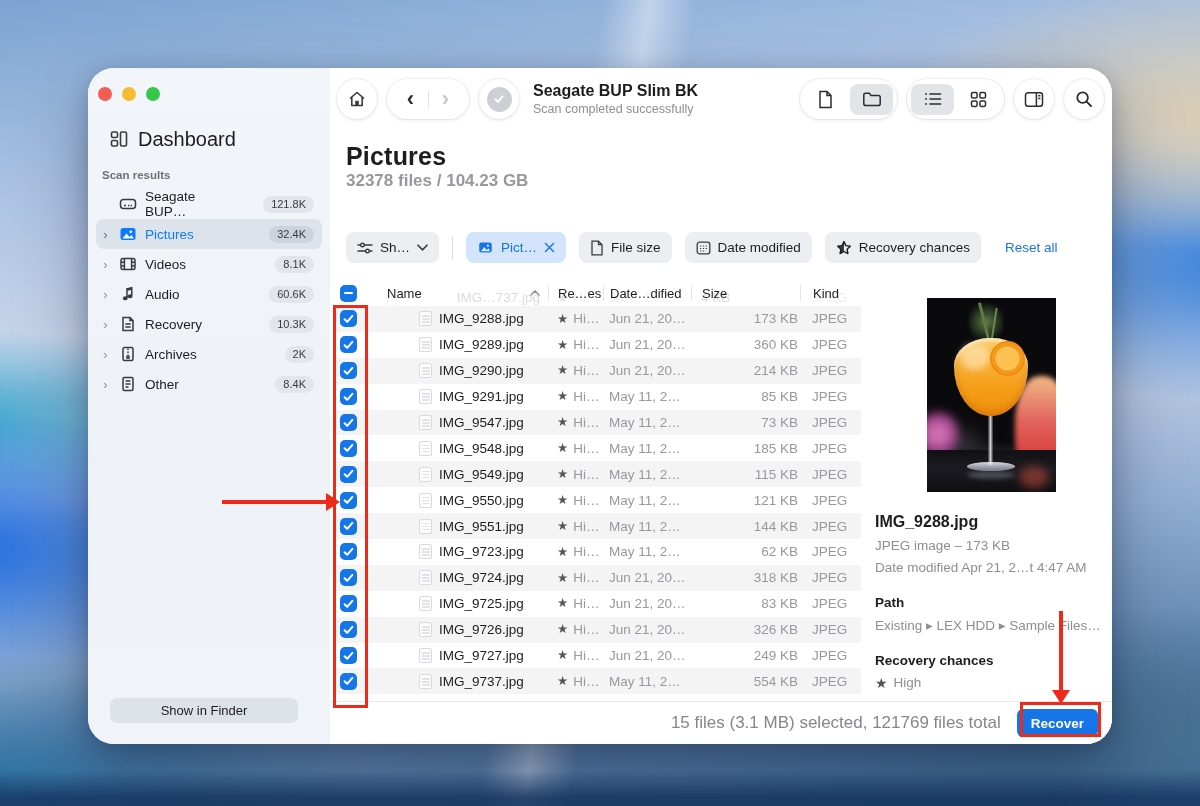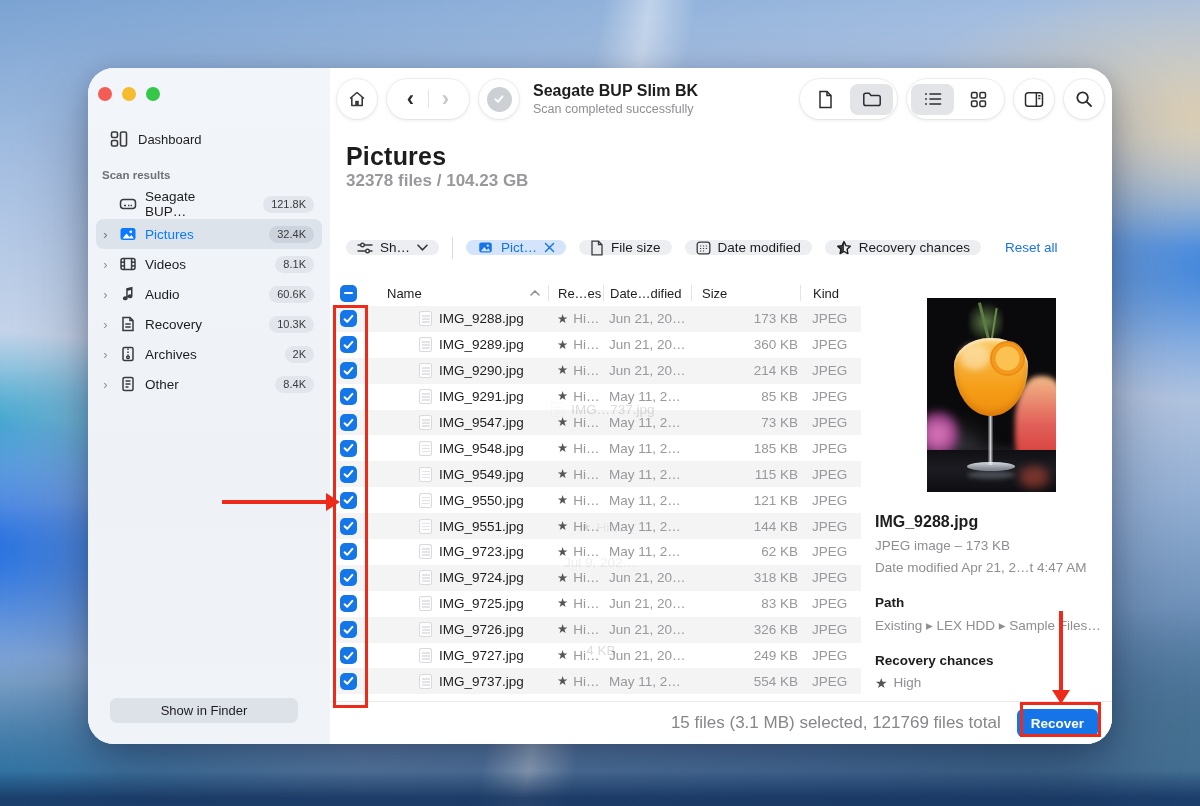--- a/index.html
+++ b/index.html
@@ -22,21 +22,21 @@
   
   .sidebar{position:absolute;left:0;top:0;bottom:0;width:242px;
     background:linear-gradient(180deg,#f2f5f9 0%,#eef2f7 60%,#f0f4f8 100%);
     border-right:1px solid rgba(0,0,0,.05);}
   .traffic{position:absolute;left:10px;top:19px;display:flex;gap:10px;}
   .dot{width:14px;height:14px;border-radius:50%;}
   .dot.red{background:#f45d55;}
   .dot.yellow{background:#f6bc2f;}
   .dot.green{background:#34c748;}
   .dash-item{position:absolute;left:14px;top:56px;display:flex;align-items:center;gap:10px;height:30px;
-    padding:0 8px;border-radius:8px;color:#1d1d1f;font-size:13px;font-weight:500;cursor:default;}
+    padding:0 8px;border-radius:8px;color:#1d1d1f;font-size:20px;font-weight:500;cursor:default;}
   .dash-item svg{color:#3a3a3c;}
   .section-label{position:absolute;left:14px;top:101px;font-size:11.5px;font-weight:700;color:#707076;}
   .side-items{position:absolute;left:8px;right:8px;top:121px;}
   .side-item{display:flex;align-items:center;height:30px;border-radius:8px;padding:0 8px 0 4px;gap:7px;
     font-size:13.5px;color:#1d1d1f;cursor:default;}
   .side-item.selected{background:#dde3ea;color:#0a7aff;font-weight:500;}
   .side-item.selected .slabel{color:#0a7aff;}
   .side-item .chev{width:11px;font-size:13px;color:#8e8e93;text-align:center;line-height:1;}
   .side-item .sicon{width:20px;display:flex;justify-content:center;color:#3a3a3c;}
   .side-item.selected .sicon{color:#0a7aff;}
@@ -66,32 +66,32 @@
   .icon-group{padding:0 4px;gap:3px;}
   .tool-btn{height:31px;min-width:35px;padding:0 4px;border-radius:8px;display:flex;align-items:center;justify-content:center;
     color:#2c2c2e;cursor:pointer;}
   .tool-btn.active{background:#e2e4e8;}
   
   .page-head{position:absolute;left:16px;top:74px;}
   .page-head h1{margin:0;font-size:25px;font-weight:700;color:#1d1d1f;letter-spacing:.2px;}
   .page-sub{font-size:17px;font-weight:600;color:#98989d;}
   
   .filter-bar{position:absolute;left:16px;right:10px;top:164px;height:31px;display:flex;align-items:center;gap:13px;}
-  .chip{height:15px;border-radius:8px;background:#eceef1;display:flex;align-items:center;gap:7px;padding:0 11px;
+  .chip{height:31px;border-radius:8px;background:#eceef1;display:flex;align-items:center;gap:7px;padding:0 11px;
     font-size:13.5px;font-weight:500;color:#1d1d1f;cursor:pointer;white-space:nowrap;}
   .chip svg{color:#3a3a3c;flex:0 0 auto;}
   .chip.active{background:#d4e5fb;color:#1674e9;}
   .chip.active svg{color:#1674e9;}
   .fdivider{width:1px;height:22px;background:#dcdce0;}
   .reset-link{margin-left:11px;font-size:13.5px;color:#1a73e8;cursor:pointer;}
   
   .file-table{position:absolute;left:3px;top:212px;width:528px;bottom:44px;overflow:hidden;font-size:13.5px;}
   .thead{position:relative;height:26px;display:flex;align-items:center;background:rgba(255,255,255,.92);z-index:2;}
   .thead .hcell{position:relative;z-index:2;font-weight:500;color:#1d1d1f;font-size:13px;}
-  .ghost{position:absolute;left:0;right:0;top:5px;opacity:.16;z-index:1;flex-direction:column;}
+  .ghost{position:absolute;left:0;right:0;top:5px;opacity:.16;z-index:1;}
   .trow{display:flex;align-items:center;height:25.9px;}
   .tbody .trow:nth-child(odd){background:#f4f4f5;}
   .col-check{flex:0 0 34px;display:flex;justify-content:flex-start;padding-left:7px;box-sizing:border-box;}
   .col-name{flex:0 0 181px;display:flex;align-items:center;box-sizing:border-box;color:#1d1d1f;}
   .trow .col-name{padding-left:52px;gap:7px;}
   .thead .col-name{padding-left:20px;justify-content:space-between;padding-right:8px;}
   .col-rec{flex:0 0 55px;display:flex;align-items:center;gap:5px;color:#98989d;box-sizing:border-box;padding-left:9px;}
   .col-date{flex:0 0 88px;color:#98989d;box-sizing:border-box;padding-left:6px;white-space:nowrap;overflow:hidden;}
   .col-size{flex:0 0 109px;color:#98989d;text-align:right;box-sizing:border-box;padding-right:2px;}
   .thead .col-size{text-align:left;padding-left:10px;color:#1d1d1f;}

